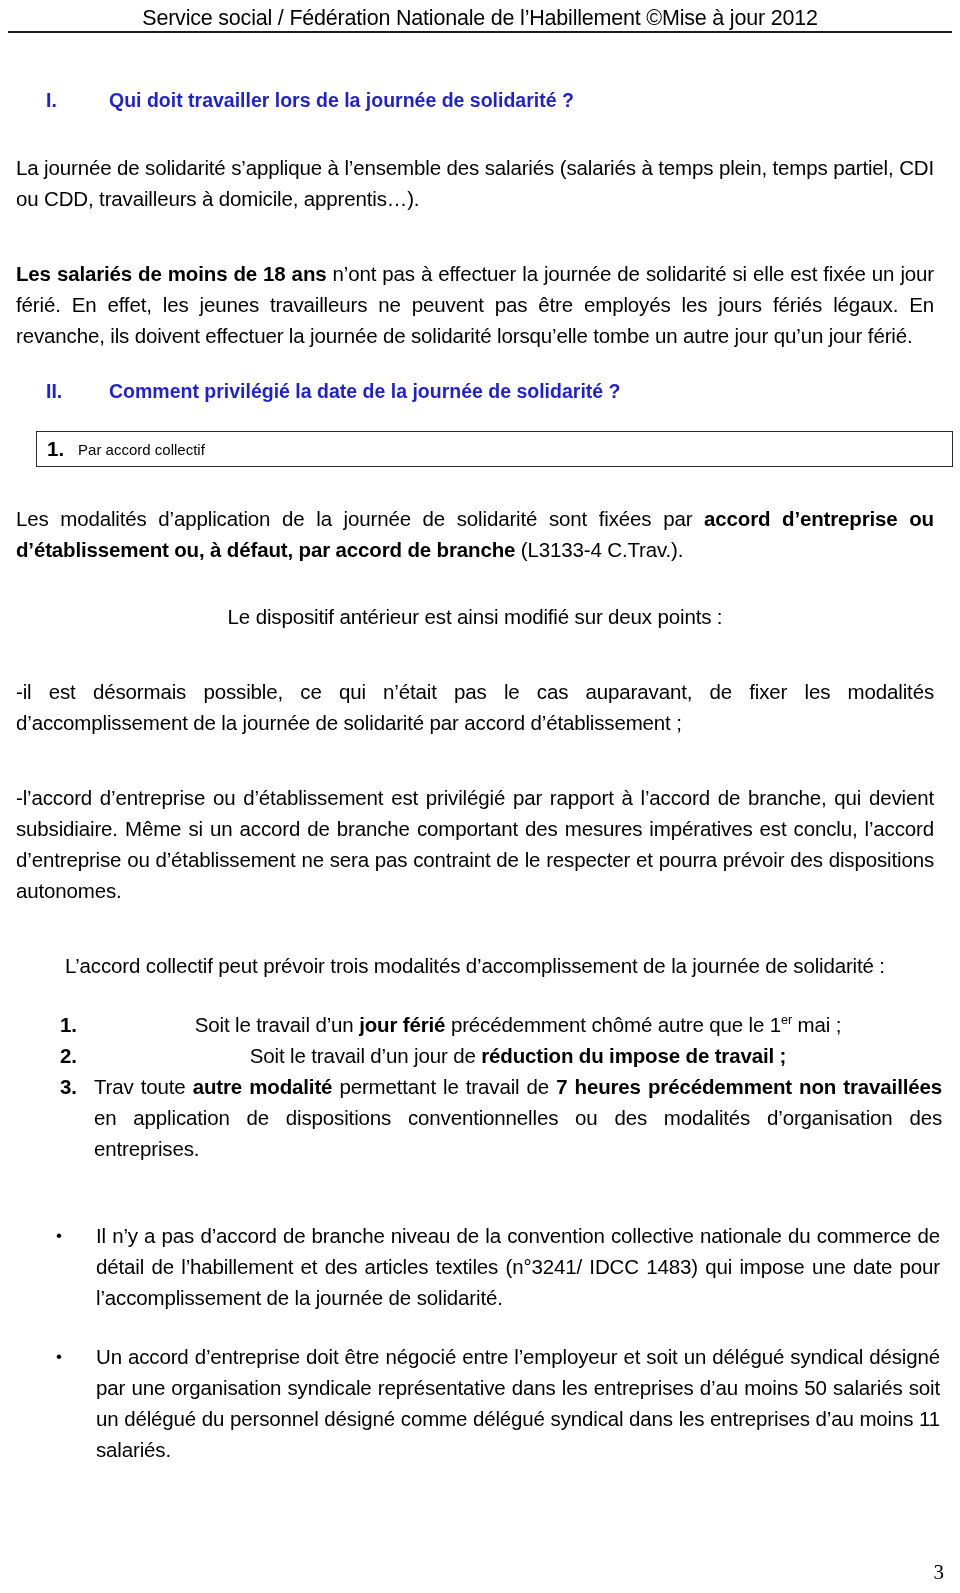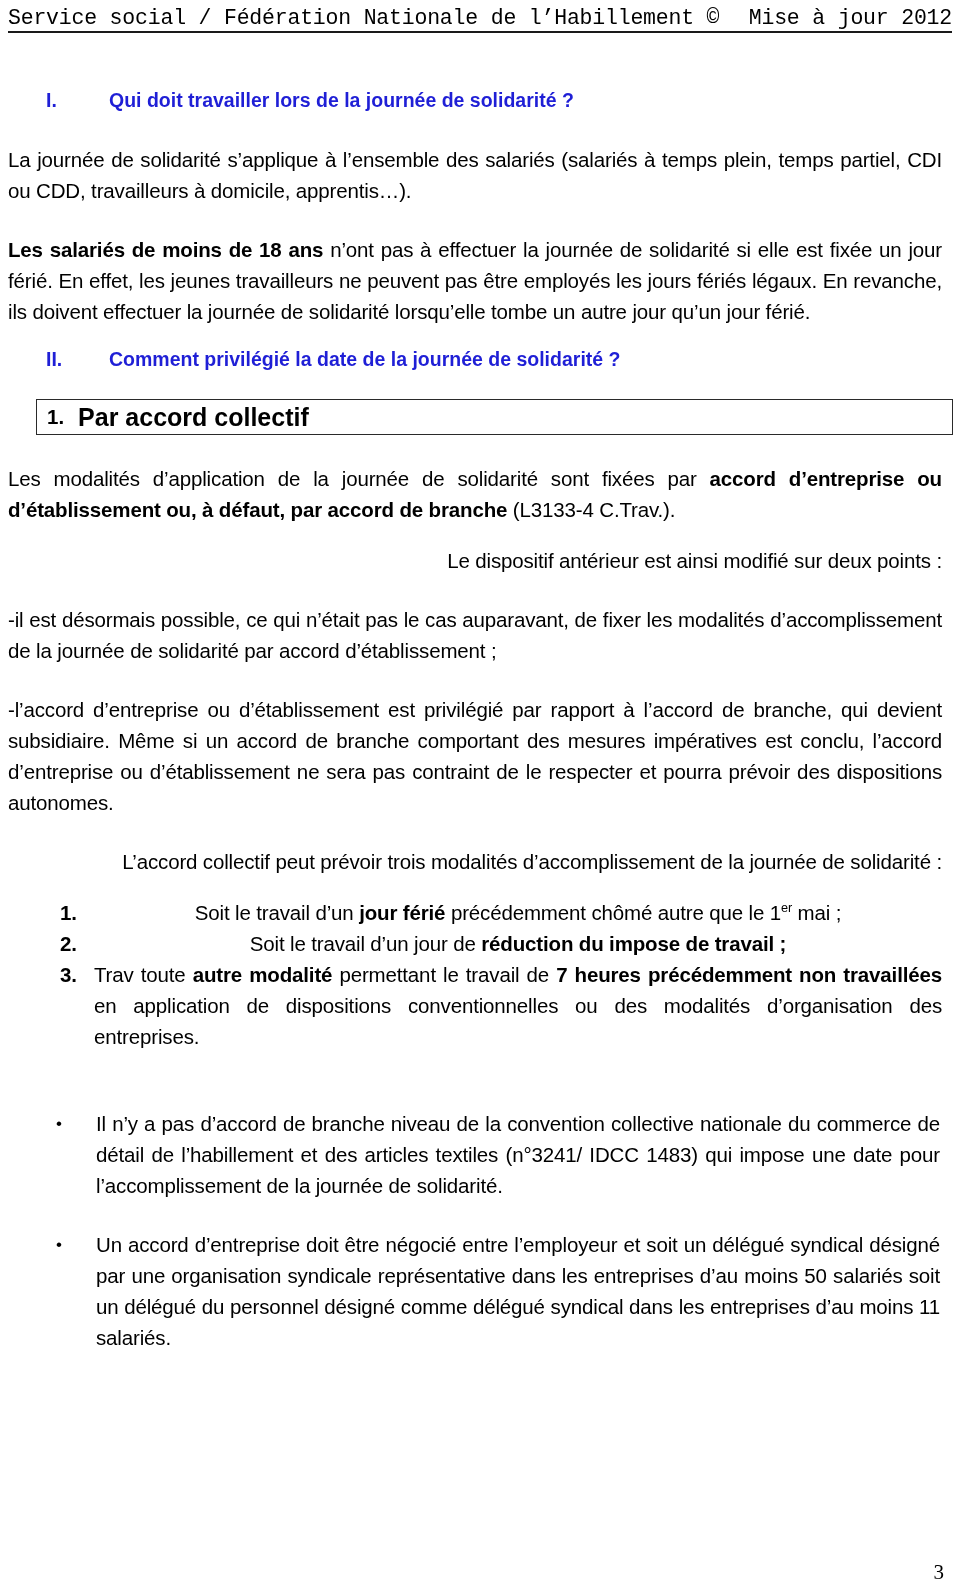--- a/index.html
+++ b/index.html
@@ -24,27 +24,26 @@
   }
 
   
   .header {
     position: absolute;
     top: 6px;
     left: 8px;
     right: 8px;
     height: 30px;
     display: flex;
-    justify-content: space-between;
+    justify-content: center;
     align-items: flex-start;
     font-size: 21.5px;
     line-height: 25px;
     letter-spacing: -0.2px;
     white-space: nowrap;
-    font-family: Liberation Mono, monospace;
   }
   .header-rule {
     position: absolute;
     top: 31px;
     left: 8px;
     right: 8px;
     border-top: 2.5px solid #1a1a1a;
   }
 
   
@@ -67,23 +66,23 @@
     width: 50px;
     flex: 0 0 50px;
   }
   .h-roman .txt { flex: 1 1 auto; margin-left: 13px; }
 
   .para {
     font-size: 20.5px;
     line-height: 31px;
     text-align: justify;
     letter-spacing: -0.15px;
-    margin: 0;
-  }
-  .para.left { text-align: right; }
+    margin: 8px;
+  }
+  .para.left { text-align: center; }
 
   b, .b { font-weight: bold; }
 
   .spacer-20 { height: 20px; }
   .spacer-28 { height: 28px; }
   .spacer-32 { height: 32px; }
 
   
   .box {
     margin-left: 28px;
@@ -94,22 +93,22 @@
     display: flex;
     align-items: center;
     padding-left: 10px;
   }
   .box .bnum {
     font-weight: bold;
     font-size: 20.5px;
     margin-right: 14px;
   }
   .box .btxt {
-    font-weight: bold;
-    font-size: 25px;
+    font-weight: normal;
+    font-size: 15px;
     text-align: center;
   }
 
   
   .olist { margin: 0; padding: 0; }
   .oitem {
     display: flex;
     font-size: 20.5px;
     line-height: 31px;
     letter-spacing: -0.15px;

